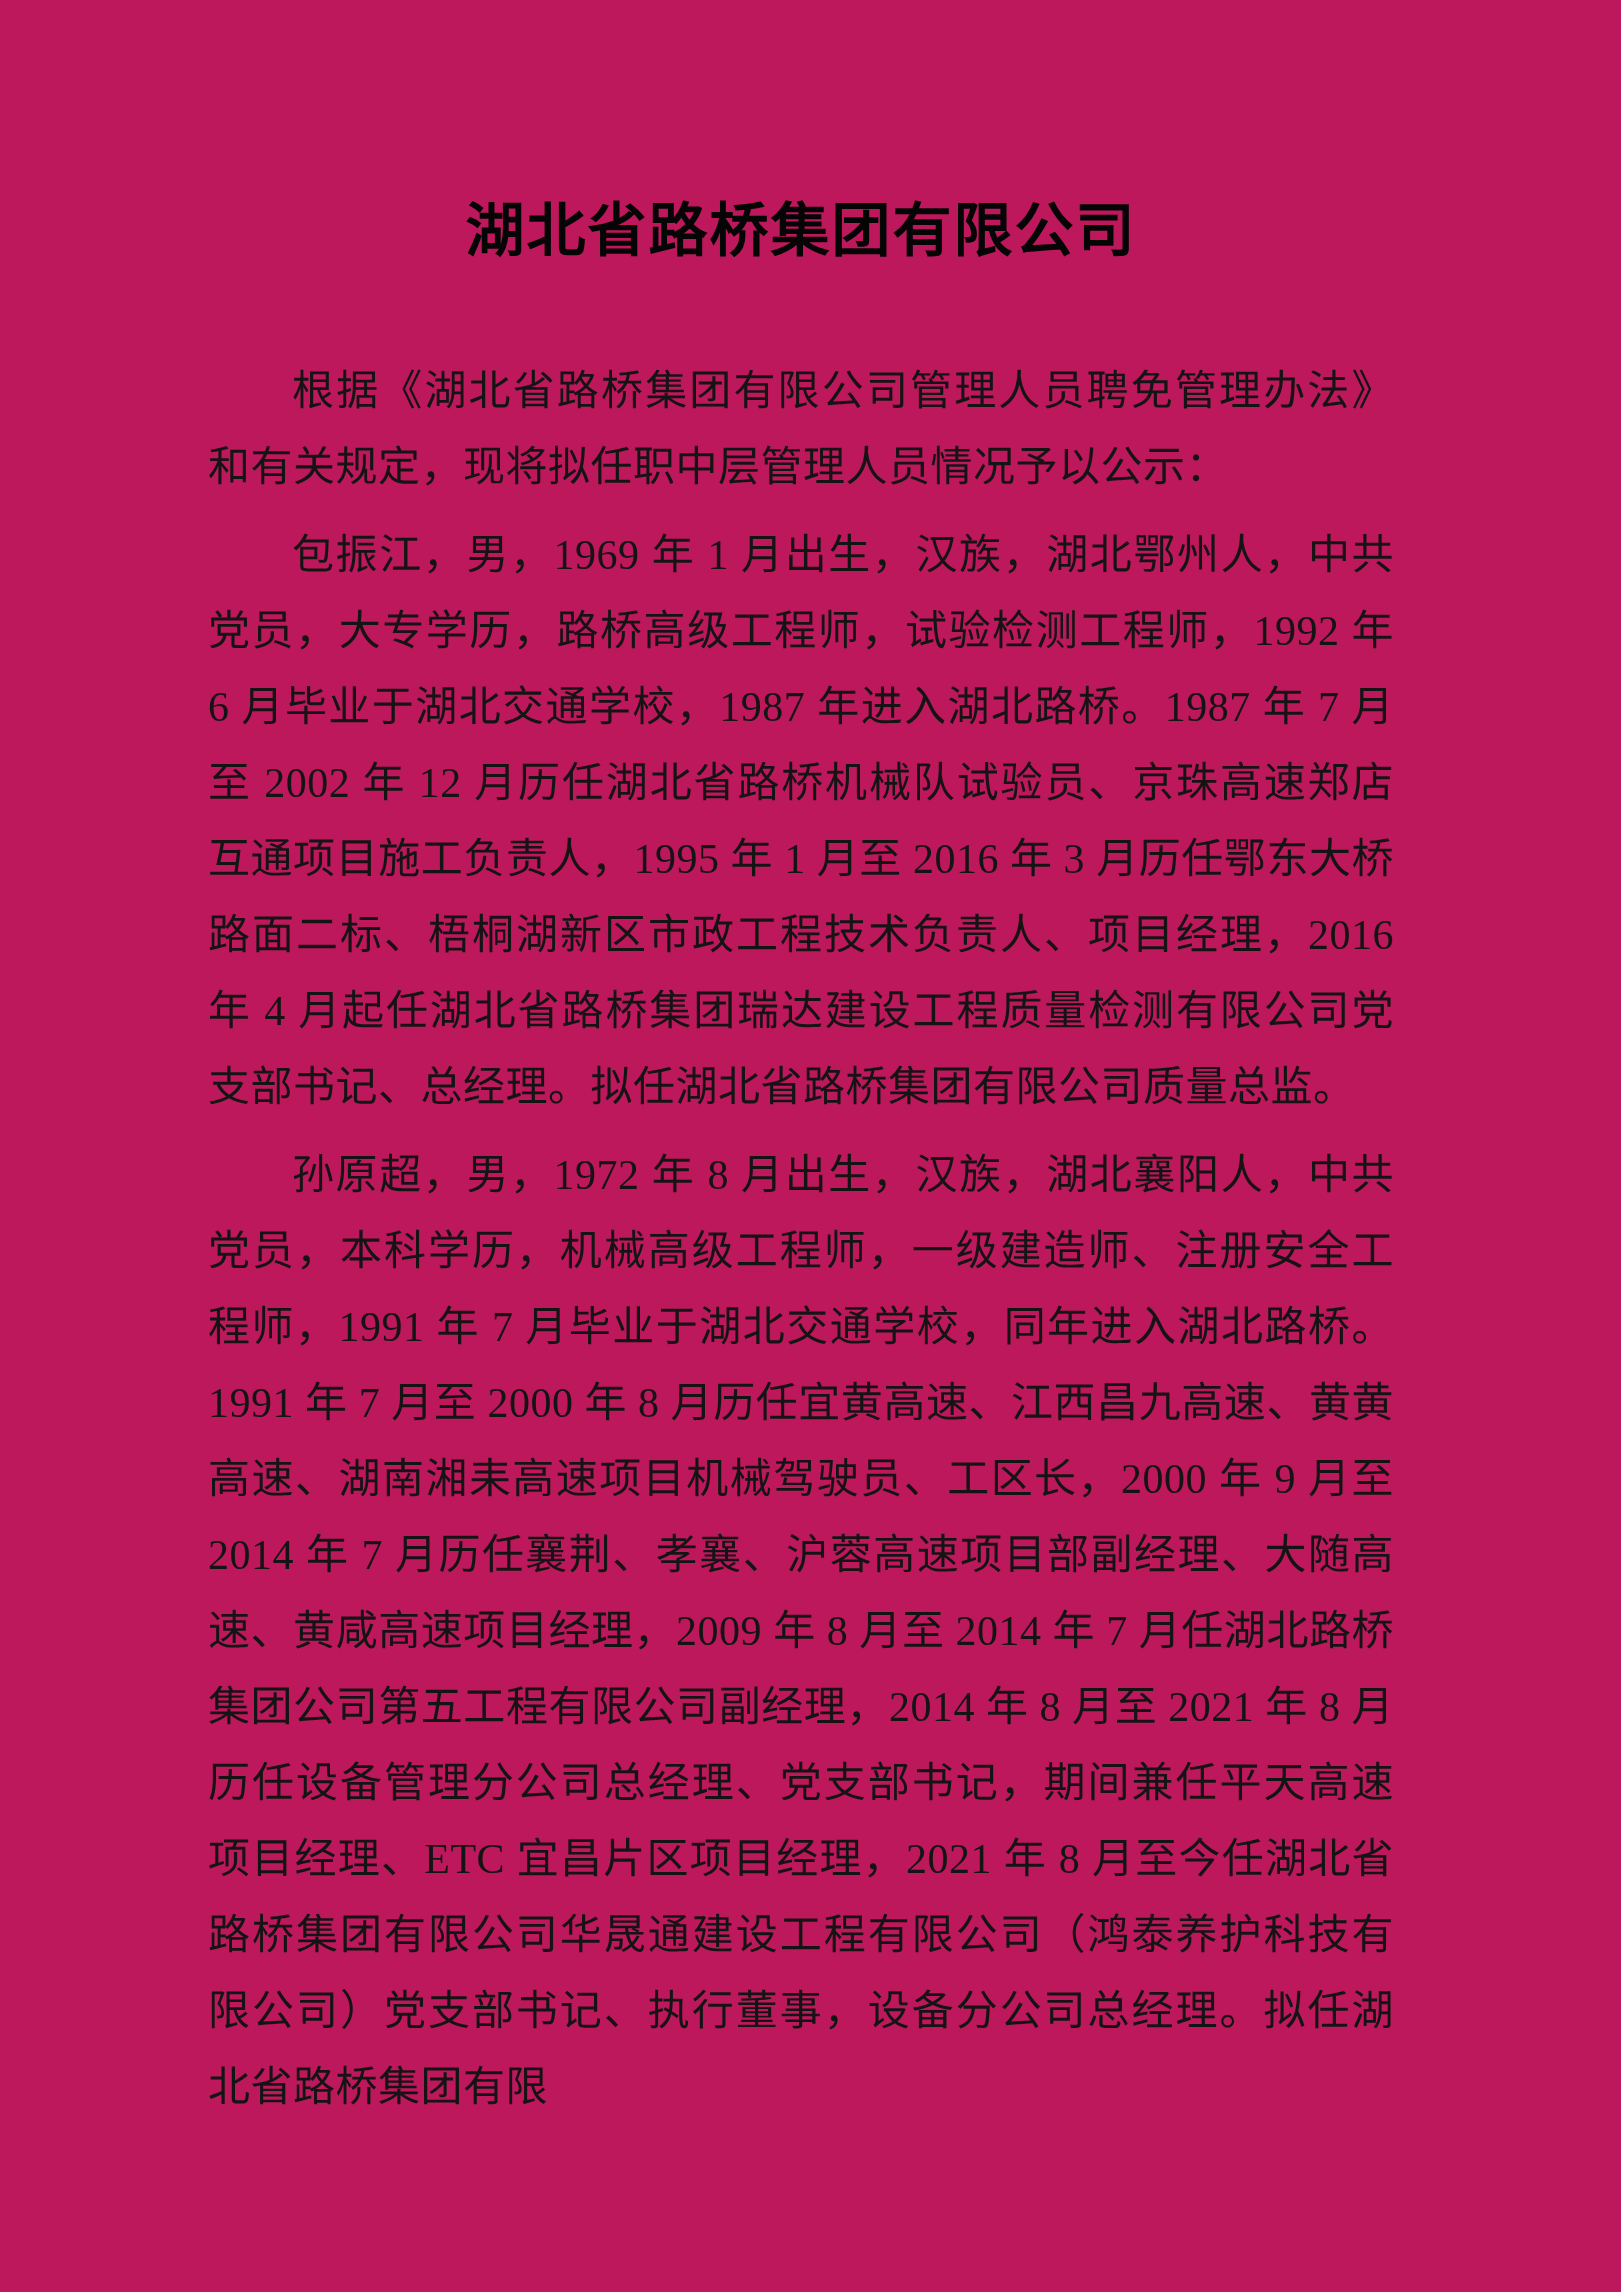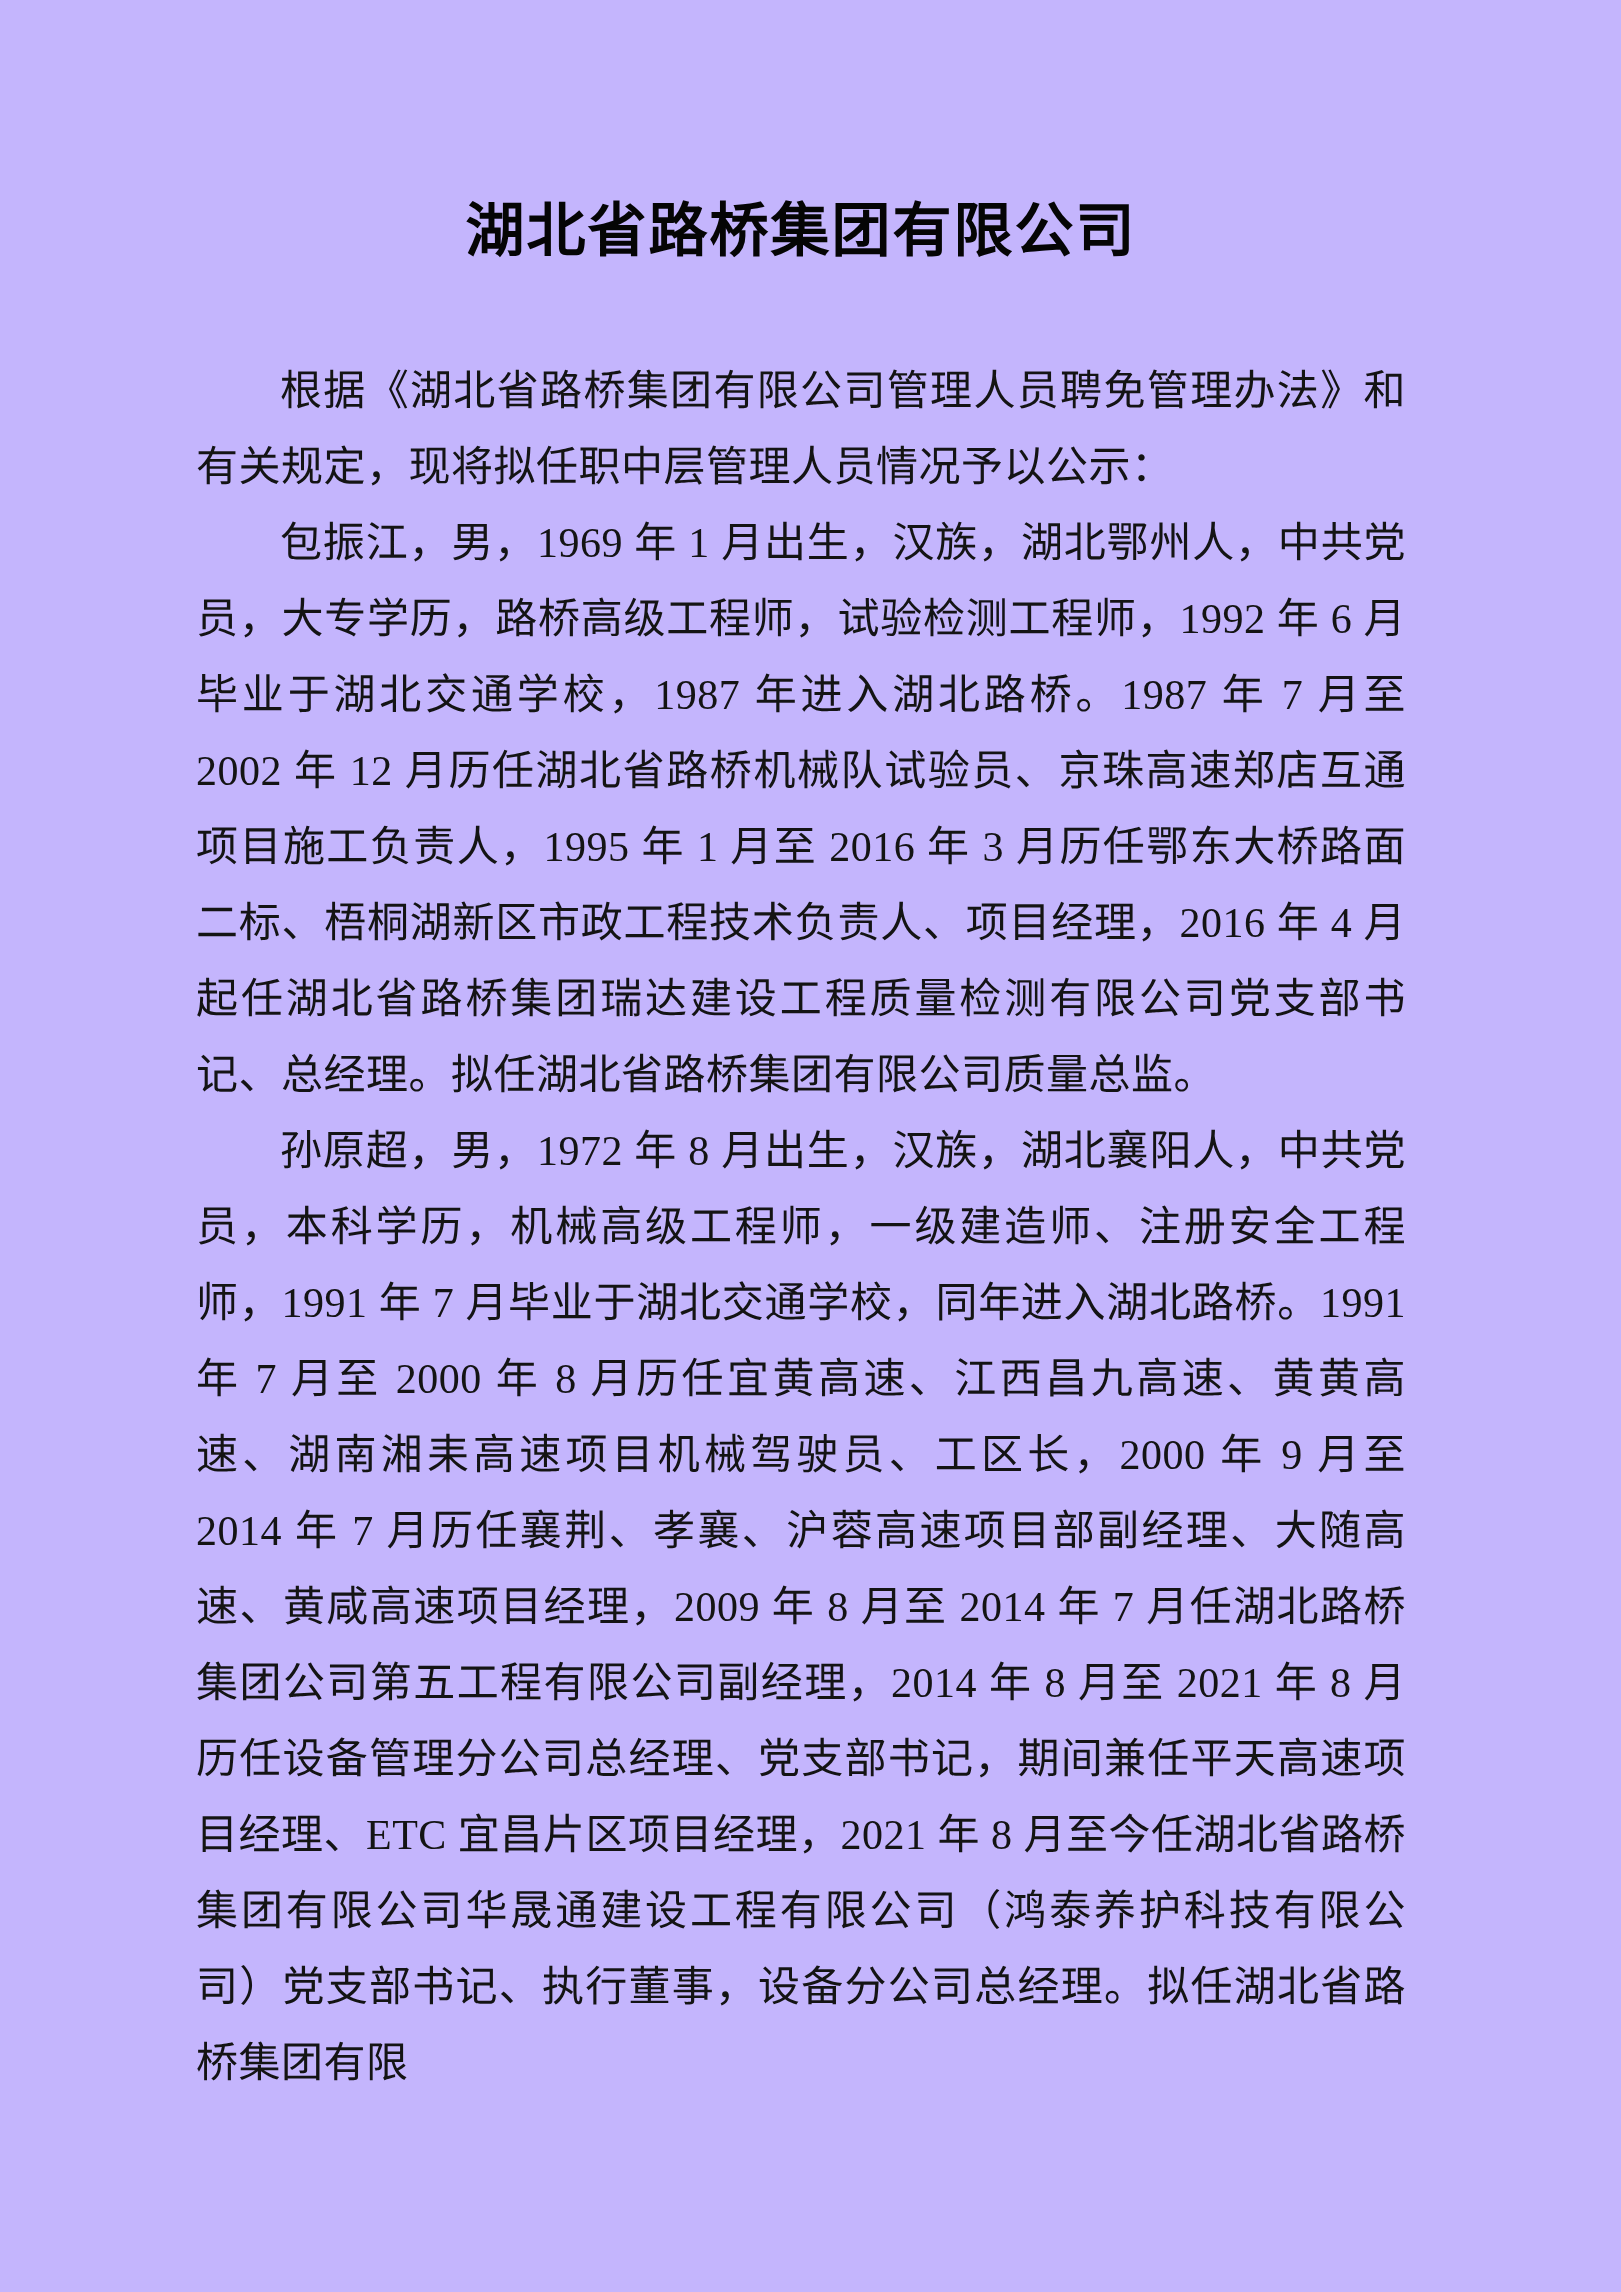--- a/index.html
+++ b/index.html
@@ -5,21 +5,21 @@
   html, body {
     margin: 0;
     padding: 0;
     background: #ffffff;
   }
   .page {
     position: relative;
     width: 1621px;
     height: 2293px;
     box-sizing: border-box;
-    background: #c4b5fd;
+    background: #be185d;
     padding: 196px 215px 0 196px;
     overflow: hidden;
     color: #111111;
   }
   .title {
     margin: 0 0 86px 0;
     text-align: center;
     font-family: "Liberation Serif", "DejaVu Serif", serif;
     font-weight: 800;
     font-size: 59px;
@@ -31,21 +31,21 @@
     display: block;
     white-space: nowrap;
   }
   .doc-body {
     font-family: "Liberation Serif", "DejaVu Serif", serif;
     font-size: 42px;
     line-height: 76px;
     color: #141414;
   }
   .para {
-    margin: 0;
+    margin: 12px;
     text-align: justify;
     text-justify: inter-character;
     text-indent: 84px;
     letter-spacing: 0.5px;
   }
 </style>
 </head>
 <body>
 
 <div class="page">

